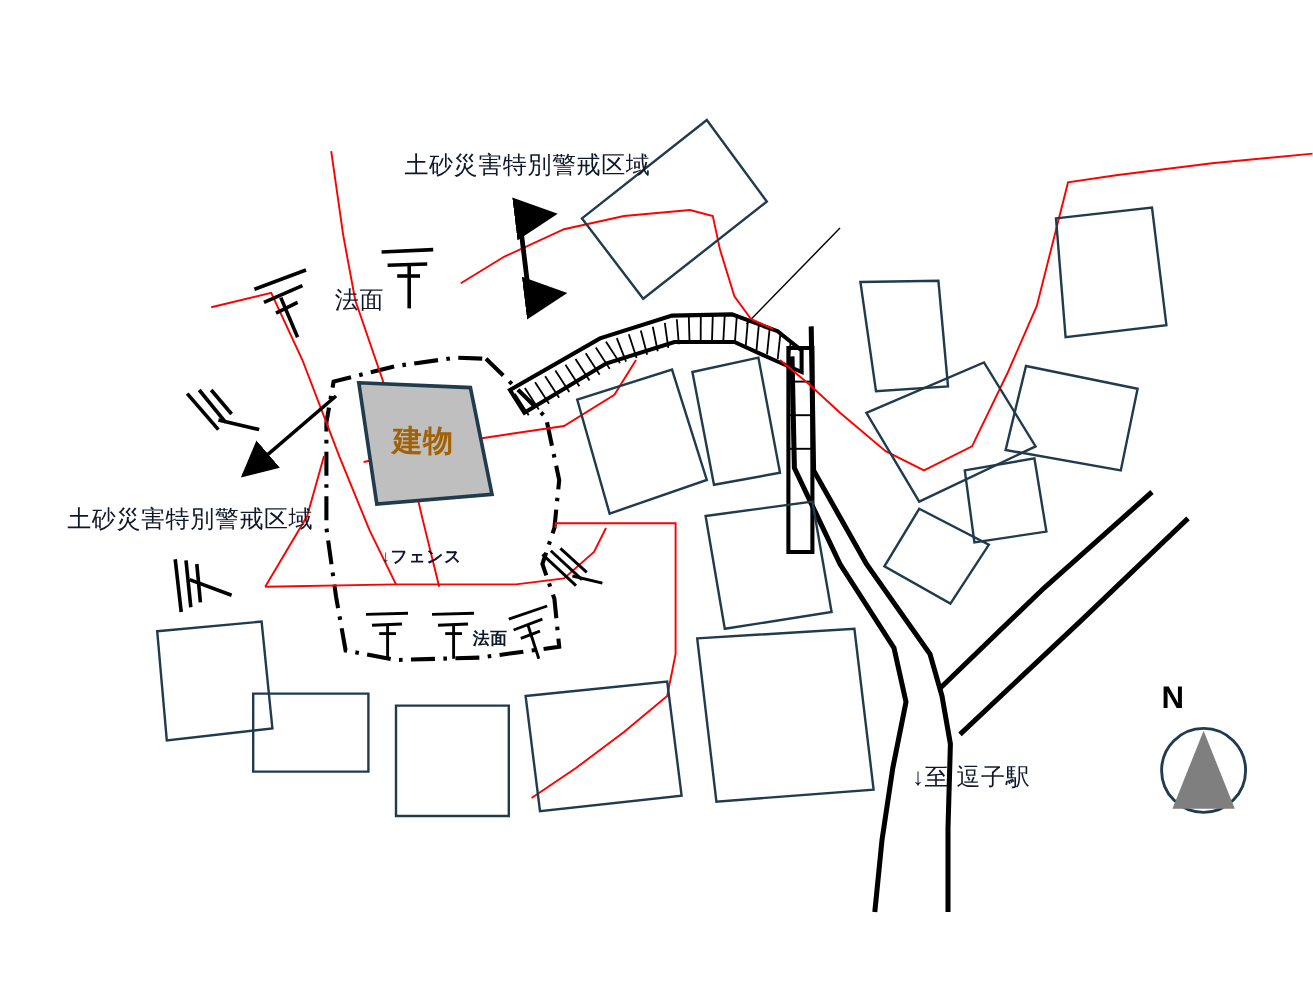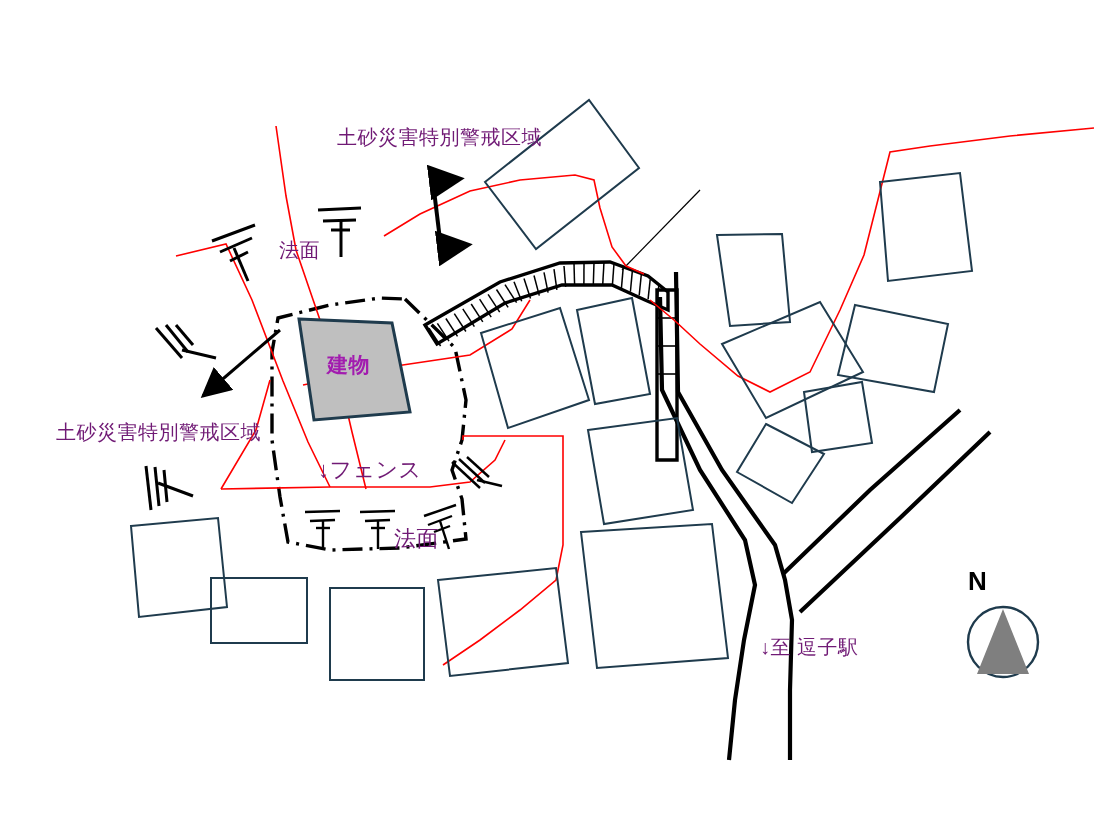--- a/index.html
+++ b/index.html
@@ -19,31 +19,32 @@
     position: absolute;
     top: 0;
     left: 0;
     width: 1094px;
     height: 820px;
   }
   .map-label {
     position: absolute;
     font-family: "Liberation Sans", sans-serif;
     font-size: 20px;
-    color: #701a75;
+    color: #0f172a;
     white-space: nowrap;
     letter-spacing: 0.5px;
   }
   .map-label-building {
-    font-size: 21px;
+    font-size: 25px;
     font-weight: bold;
-    color: #a21caf;
+    color: #a16207;
   }
   .map-label-small {
-    font-size: 22px;
+    font-size: 14px;
+    font-weight: bold;
   }
   .compass-letter {
     position: absolute;
     font-size: 26px;
     font-weight: bold;
     color: #000000;
     font-family: "Liberation Sans", sans-serif;
   }
 </style>
 </head>

